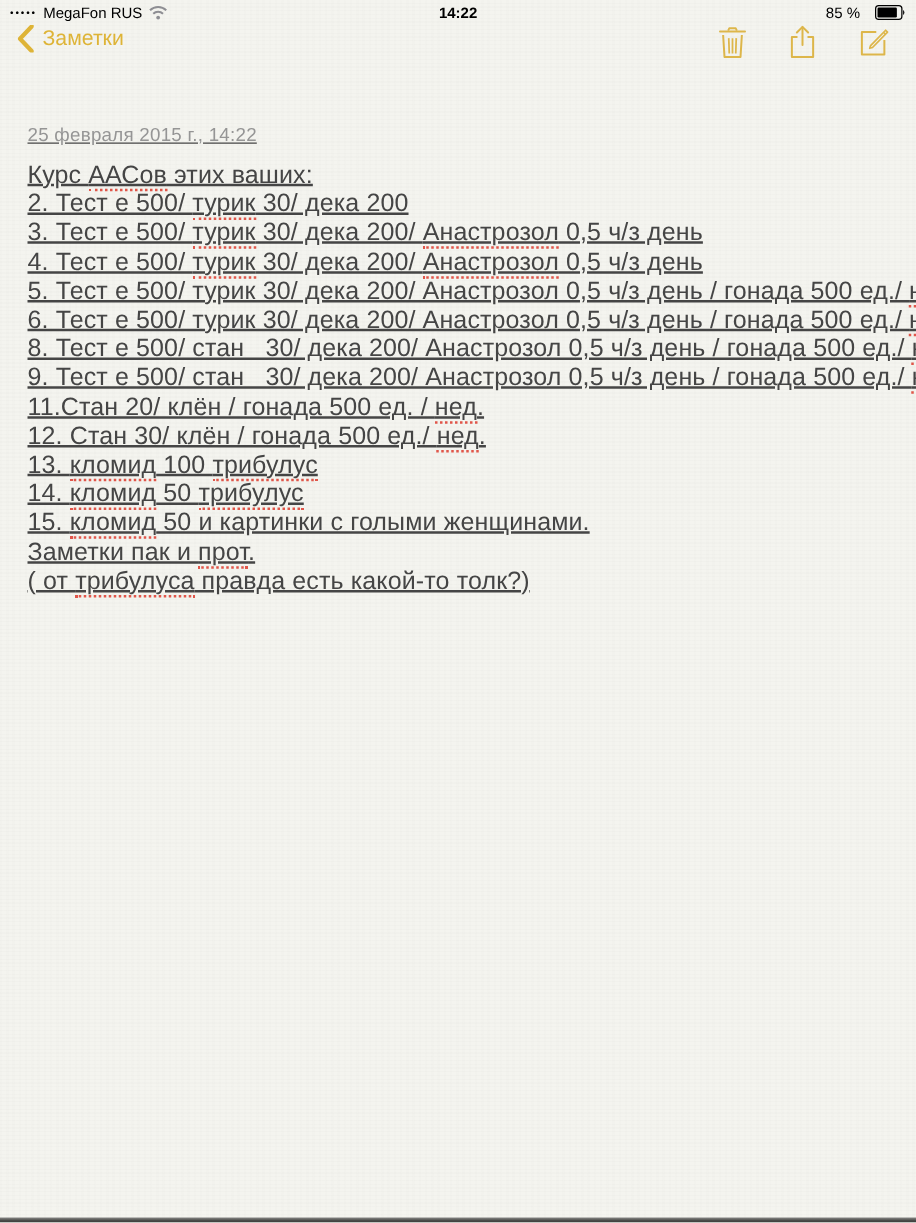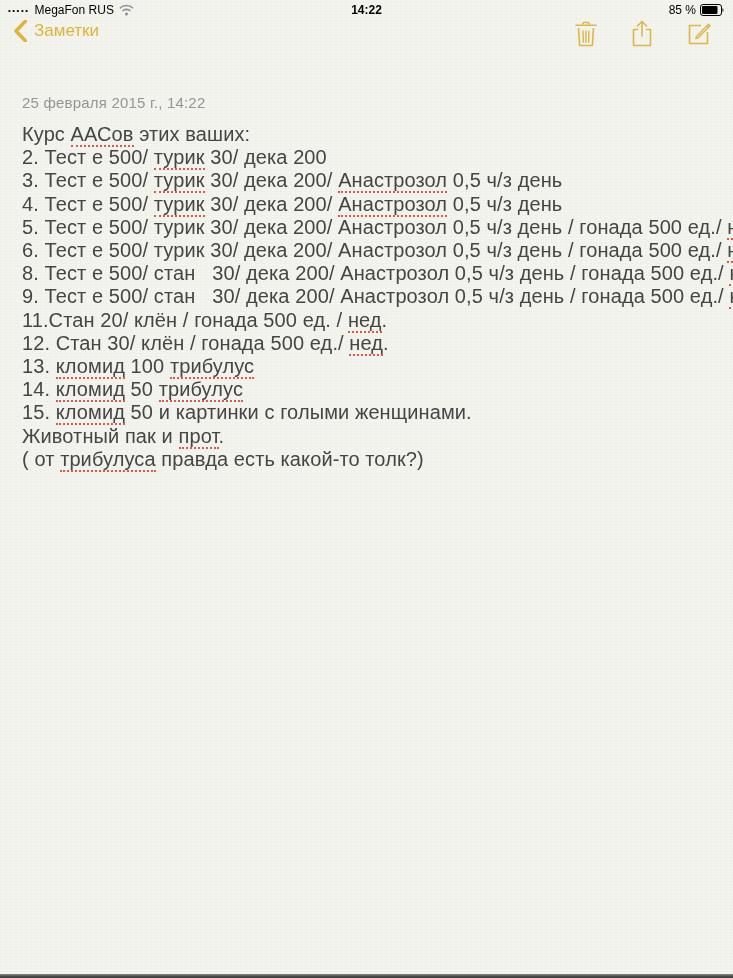--- a/index.html
+++ b/index.html
@@ -30,21 +30,21 @@
   }
   .status-left { display: flex; align-items: center; gap: 5px; }
   .signal-dots { font-size: 8px; letter-spacing: 1.5px; color: #000; line-height: 1; padding-top: 1px; }
   .carrier { font-size: 12px; color: #000; }
   .wifi-icon svg { display: block; }
   .status-time {
     position: absolute; left: 0; right: 0; text-align: center;
     font-size: 12px; font-weight: bold; color: #000;
   }
   .status-right {
-    margin-left: auto; display: flex; align-items: center; gap: 4px; z-index: 1;
+    margin-left: auto; display: flex; align-items: center; gap: 12px; z-index: 1;
   }
   .battery-percent { font-size: 12px; color: #000; }
   .battery-icon svg { display: block; }
 
   
   .nav-bar {
     position: absolute; top: 20px; left: 0; right: 0; height: 44px;
     display: flex; align-items: flex-start;
     padding: 0 21px 0 14px;
   }
@@ -54,21 +54,21 @@
   }
   .back-chevron svg { display: block; }
   .back-label { font-size: 17px; }
   .nav-actions {
     margin-left: auto; display: flex; align-items: center; gap: 34px;
   }
   .nav-icon-button { cursor: pointer; display: block; line-height: 0; }
 
   
   .note-content {
-    position: absolute; top: 58px; left: 22px; right: 8px;
+    position: absolute; top: 64px; left: 22px; right: 8px; text-decoration: underline;
   }
   .note-date {
     margin-top: 36px;
     font-size: 15px; color: #959595;
     letter-spacing: 0.2px;
   }
   .note-body { margin-top: 12px; }
   .note-line {
     font-size: 20px;
     line-height: 23.2px;
@@ -163,18 +163,18 @@
       <div class="note-line"><span>4. Тест е 500/ </span><span class="misspell">турик</span><span> 30/ дека 200/ </span><span class="misspell">Анастрозол</span><span> 0,5 ч/з день</span></div>
       <div class="note-line"><span>5. Тест е 500/ турик 30/ дека 200/ Анастрозол 0,5 ч/з день / гонада 500 ед./ </span><span class="misspell">нед</span><span>.</span></div>
       <div class="note-line"><span>6. Тест е 500/ турик 30/ дека 200/ Анастрозол 0,5 ч/з день / гонада 500 ед./ </span><span class="misspell">нед</span><span>.</span></div>
       <div class="note-line"><span>8. Тест е 500/ стан   30/ дека 200/ Анастрозол 0,5 ч/з день / гонада 500 ед./ </span><span class="misspell">нед</span><span>.</span></div>
       <div class="note-line"><span>9. Тест е 500/ стан   30/ дека 200/ Анастрозол 0,5 ч/з день / гонада 500 ед./ </span><span class="misspell">нед</span><span>.</span></div>
       <div class="note-line"><span>11.Стан 20/ клён / гонада 500 ед. / </span><span class="misspell">нед</span><span>.</span></div>
       <div class="note-line"><span>12. Стан 30/ клён / гонада 500 ед./ </span><span class="misspell">нед</span><span>.</span></div>
       <div class="note-line"><span>13. </span><span class="misspell">кломид</span><span> 100 </span><span class="misspell">трибулус</span></div>
       <div class="note-line"><span>14. </span><span class="misspell">кломид</span><span> 50 </span><span class="misspell">трибулус</span></div>
       <div class="note-line"><span>15. </span><span class="misspell">кломид</span><span> 50 и картинки с голыми женщинами.</span></div>
-      <div class="note-line"><span>Животный пак и </span><span class="misspell">прот</span><span>.</span></div>
+      <div class="note-line"><span>Заметки пак и </span><span class="misspell">прот</span><span>.</span></div>
       <div class="note-line"><span>( от </span><span class="misspell">трибулуса</span><span> правда есть какой-то толк?)</span></div>
     </div>
 </div>
 
 <div class="bottom-strip"></div>
 
 </body></html>

